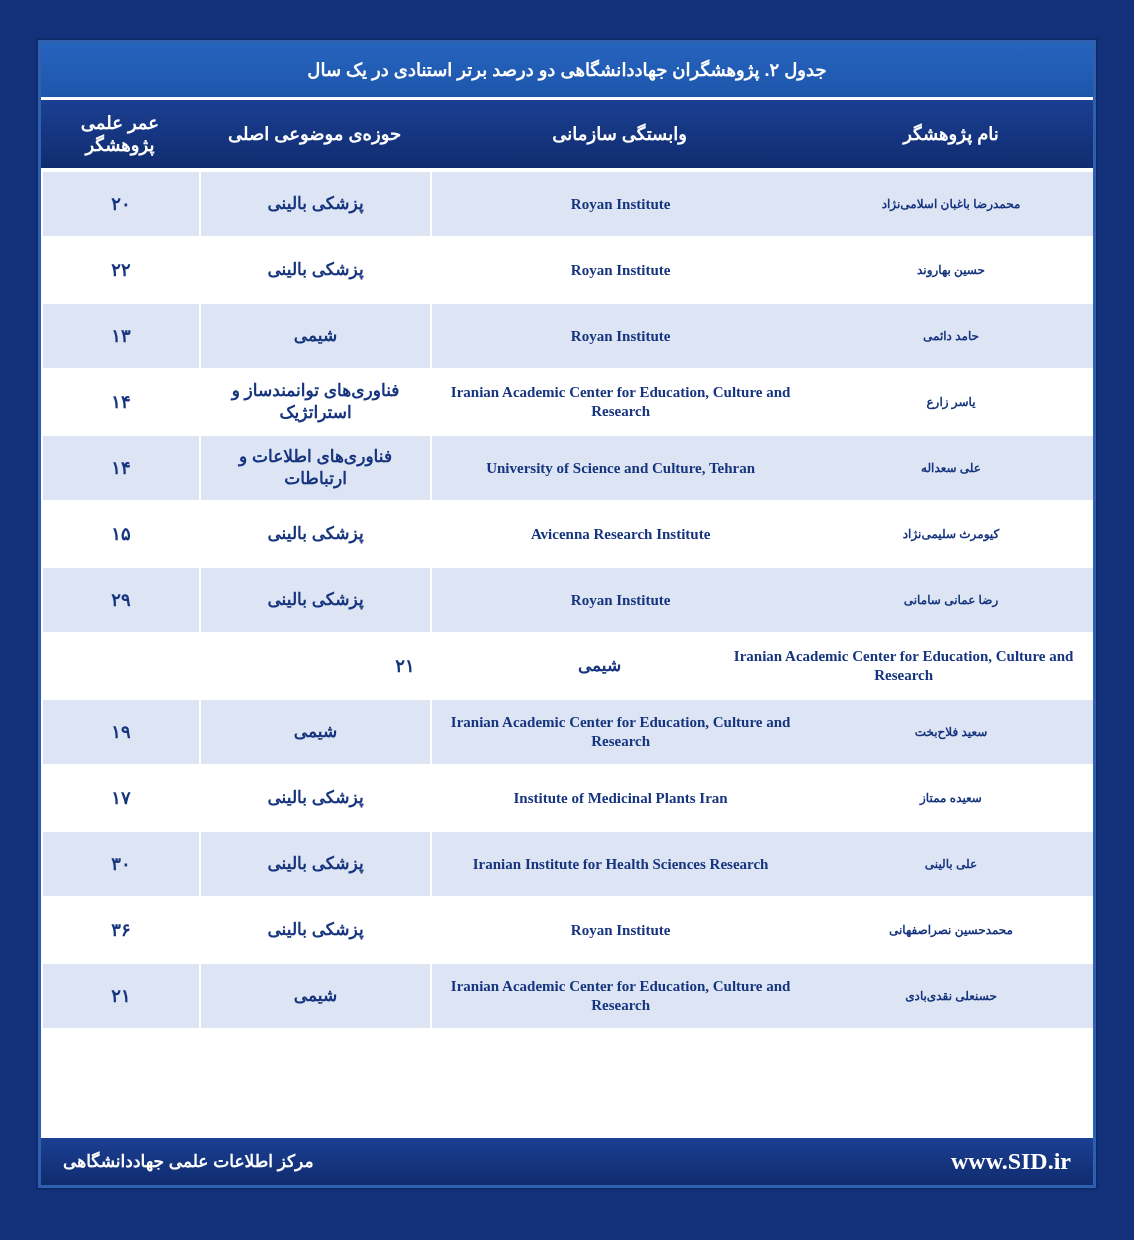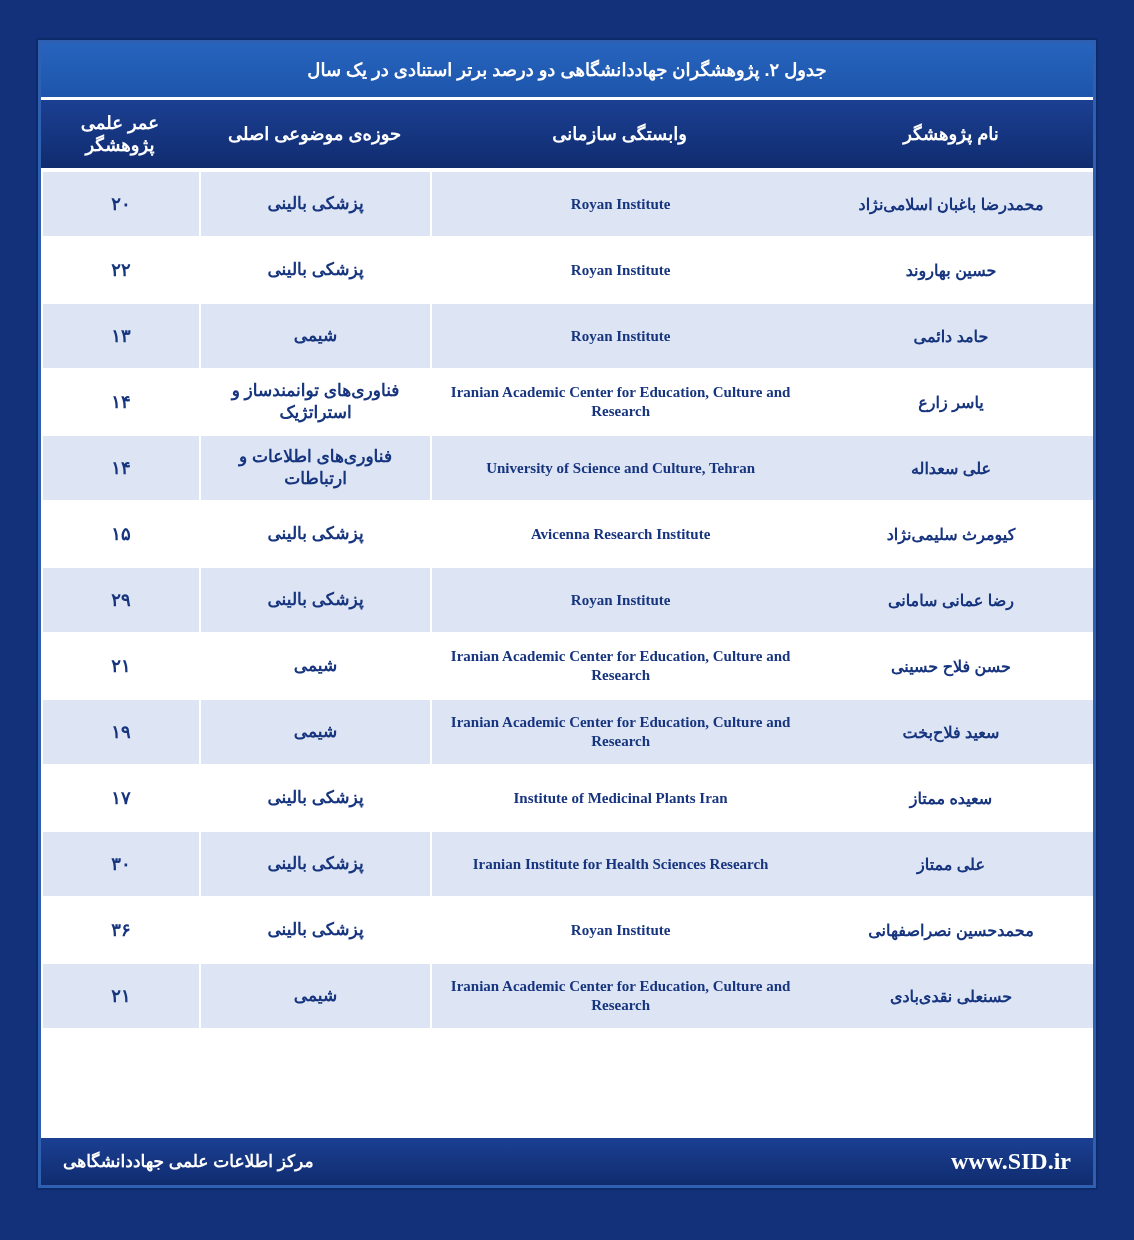--- a/index.html
+++ b/index.html
@@ -81,21 +81,21 @@
     padding: 8px 10px;
     display: flex;
     align-items: center;
     justify-content: center;
     text-align: center;
     color: #17357f;
     border-left: 2px solid #ffffff;
   }
   .cell:first-child { border-left: none; }
   .cell.name {
-    font-size: 16px;
+    font-size: 12px;
     font-weight: bold;
   }
   .cell.aff {
     font-family: "Liberation Serif", serif;
     font-size: 15px;
     font-weight: bold;
     line-height: 1.25;
   }
   .cell.field {
     font-size: 17px;
@@ -184,42 +184,41 @@
       </div>
 
       <div class="row odd">
         <div class="cell name c-name">رضا عمانی سامانی</div>
         <div class="cell aff c-aff">Royan Institute</div>
         <div class="cell field c-field">پزشکی بالینی</div>
         <div class="cell age c-age">۲۹</div>
       </div>
 
       <div class="row even">
-        <div class="cell name c-name">حسن فلاح حسینی</div>
         <div class="cell aff c-aff">Iranian Academic Center for Education, Culture and Research</div>
         <div class="cell field c-field">شیمی</div>
         <div class="cell age c-age">۲۱</div>
       </div>
 
       <div class="row odd">
         <div class="cell name c-name">سعید فلاح‌بخت</div>
         <div class="cell aff c-aff">Iranian Academic Center for Education, Culture and Research</div>
         <div class="cell field c-field">شیمی</div>
         <div class="cell age c-age">۱۹</div>
       </div>
 
       <div class="row even">
         <div class="cell name c-name">سعیده ممتاز</div>
         <div class="cell aff c-aff">Institute of Medicinal Plants Iran</div>
         <div class="cell field c-field">پزشکی بالینی</div>
         <div class="cell age c-age">۱۷</div>
       </div>
 
       <div class="row odd">
-        <div class="cell name c-name">علی ممتاز</div>
+        <div class="cell name c-name">علی بالینی</div>
         <div class="cell aff c-aff">Iranian Institute for Health Sciences Research</div>
         <div class="cell field c-field">پزشکی بالینی</div>
         <div class="cell age c-age">۳۰</div>
       </div>
 
       <div class="row even">
         <div class="cell name c-name">محمدحسین نصراصفهانی</div>
         <div class="cell aff c-aff">Royan Institute</div>
         <div class="cell field c-field">پزشکی بالینی</div>
         <div class="cell age c-age">۳۶</div>

